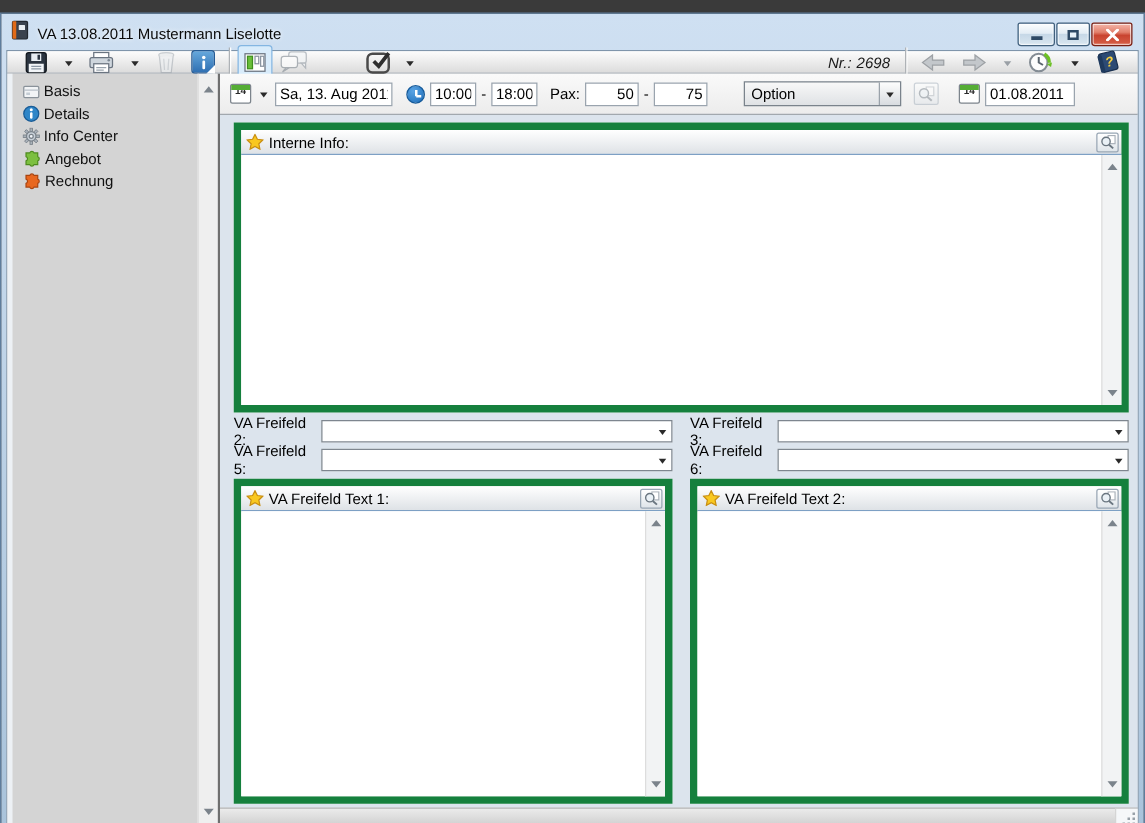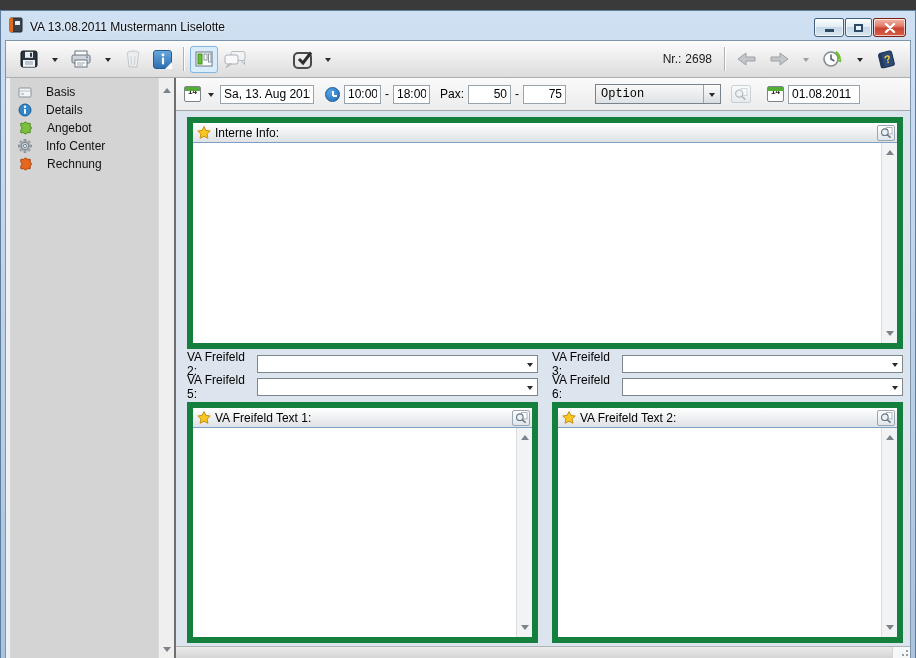--- a/index.html
+++ b/index.html
@@ -9,52 +9,52 @@
   .title-text{font-size:12px;color:#0a0a0a;margin-left:6px;text-shadow:0 0 4px #fff;}
   .win-buttons{position:absolute;top:7px;right:9px;display:flex;gap:1px;}
   .wbtn{height:19px;border:1px solid #41607d;border-radius:2px 2px 3px 3px;display:flex;align-items:center;justify-content:center;
         background:linear-gradient(#fbfdfe 0%,#e3edf5 45%,#c6d8e7 50%,#d9e6f0 100%);box-shadow:inset 0 0 0 1px rgba(255,255,255,.65);cursor:pointer;}
   .wbtn.min{width:30px}.wbtn.max{width:27px}
   .wbtn.close{width:33px;border-color:#7a1f12;background:linear-gradient(#f4b6aa 0%,#e2806c 40%,#c94430 55%,#d65f48 100%);}
   .glyph-min{width:9px;height:3px;background:#2e4a66;margin-top:6px;}
   .glyph-max{width:9px;height:8px;border:2px solid #2e4a66;background:#e8f2fa;}
   .frame{position:absolute;left:4px;right:4px;top:29px;bottom:4px;background:#eef1f4;border:1px solid #7f95ab;display:flex;flex-direction:column;}
   
-  .toolbar{height:37px;flex:none;display:flex;align-items:center;padding:0 8px;background:linear-gradient(#fcfcfc,#dcdcdc);border-bottom:1px solid #a9aeb4;}
+  .toolbar{height:18px;flex:none;display:flex;align-items:center;padding:0 8px;background:linear-gradient(#fcfcfc,#dcdcdc);border-bottom:1px solid #a9aeb4;font-style:italic;}
   .tbtn{height:27px;padding:0 4px;display:flex;align-items:center;border:1px solid transparent;border-radius:3px;cursor:pointer;}
   .tbtn.active{background:#d9ecfb;border-color:#84b6e2;}
   .tbtn.disabled{cursor:default;}
   .dd{width:0;height:0;border:3.5px solid transparent;border-top:4px solid #2a2a2a;margin:5px 2px 0 3px;}
   .dd.gray{border-top-color:#9aa0a6;}
   .tsep{width:1px;height:24px;background:#aeb2b6;box-shadow:1px 0 0 #fff;margin:0 6px;flex:none;}
   .nr{font-size:12px;color:#1a1a1a;display:flex;gap:4px;margin-right:6px;}
   .spacer{flex:1;}
   .icon-info{width:19px;height:19px;border-radius:3px;background:linear-gradient(#66a8dc,#2f6fb2);border:1px solid #245a94;position:relative;display:flex;align-items:center;justify-content:center;}
   .icon-info::after{content:"";position:absolute;right:-1px;bottom:-1px;border-style:solid;border-width:0 0 7px 7px;border-color:transparent transparent #fff transparent;}
   .icon-check{width:19px;height:17px;border:2px solid #4a4a4a;border-radius:5px;position:relative;margin-top:2px;}
   
   .main{flex:1;display:flex;min-height:0;}
   .sidebar{width:168px;flex:none;background:#d4d4d4;border-left:4px solid #edf1f5;position:relative;display:flex;}
   .side-items{flex:1;padding-top:5px;}
-  .side-item{display:flex;align-items:center;gap:14px;padding:2px 2px 2px 8px;font-size:12px;color:#111;cursor:pointer;height:18px;}
+  .side-item{display:flex;align-items:center;gap:3px;padding:2px 2px 2px 8px;font-size:12px;color:#111;cursor:pointer;height:18px;}
   .side-scroll{width:16px;flex:none;background:#efefef;border-left:1px solid #dcdcdc;display:flex;flex-direction:column;justify-content:space-between;align-items:center;padding:6px 0;}
   .divider{width:2px;background:#6f6f6f;flex:none;}
   .content{flex:1;display:flex;flex-direction:column;min-width:0;}
   
   .daterow{height:33px;flex:none;display:flex;align-items:center;gap:4px;padding:0 50px 0 8px;background:linear-gradient(#fafafa,#ececec);border-bottom:1px solid #a2a8ae;font-size:12px;}
   .field{height:19px;border:1px solid #9aa4ae;background:#fff;font-size:12px;padding:0 3px;color:#000;}
   .field.center{text-align:center}.field.right{text-align:right}
   .cal-icon{width:17px;height:16px;background:#fff;border:1px solid #7c848c;border-radius:2px;position:relative;display:flex;align-items:flex-start;justify-content:center;cursor:pointer;}
   .cal-top{position:absolute;top:0;left:0;right:0;height:4px;background:#55ad35;}
   .cal-num{font-size:8px;line-height:10px;color:#2a2a2a;}
   .clock-icon{width:15px;height:15px;border-radius:50%;background:radial-gradient(circle at 35% 30%,#5aa4e4,#1c6cb8);border:1px solid #155a9a;position:relative;flex:none;}
   .clock-icon::before{content:"";position:absolute;left:6px;top:3px;width:2px;height:5px;background:#fff;}
   .clock-icon::after{content:"";position:absolute;left:7px;top:7px;width:4px;height:2px;background:#fff;}
   .combo3d{width:126px;height:20px;border:1px solid #7a838c;background:linear-gradient(#f8f8f8,#dfe2e5);display:flex;align-items:center;font-size:12px;cursor:pointer;}
-  .combo3d .val{flex:1;padding-left:5px;font-family:Liberation Mono, monospace;}
+  .combo3d .val{flex:1;padding-left:5px;}
   .combo3d .btn{width:17px;height:100%;border-left:1px solid #9aa2aa;background:linear-gradient(#fdfdfd,#d8dce0);display:flex;align-items:center;justify-content:center;}
   .sqbtn{width:20px;height:18px;border:1px solid #98a6b4;border-radius:2px;background:linear-gradient(#ffffff,#dfe5ea);display:flex;align-items:center;justify-content:center;cursor:pointer;}
   .sqbtn.disabled{opacity:.45;cursor:default;}
   
   .pane{flex:1;min-height:0;background:#dce4ed;display:flex;flex-direction:column;padding:6px 7px 3px 11px;}
   .group{border:6px solid #15803d;background:#fff;display:flex;flex-direction:column;min-height:0;}
   .group-header{height:20px;flex:none;display:flex;align-items:center;gap:4px;padding:0 2px 0 4px;background:linear-gradient(#ffffff,#dee2e6);border-bottom:1px solid #7da0c4;font-size:12px;color:#000;}
   .group-header .hspacer{flex:1;}
   .group-body{flex:1;display:flex;min-height:0;background:#fff;}
   .textbox{flex:1;outline:none;font-size:12px;padding:2px 4px;}
@@ -233,37 +233,37 @@
           </div>
           <div class="side-item">
             <svg width="14" height="14" viewBox="0 0 14 14">
                 <circle cx="7" cy="7" r="6" fill="#2f86c8" stroke="#1a5c96"></circle>
                 <circle cx="7" cy="3.8" r="1.2" fill="#fff"></circle>
                 <rect x="6" y="5.8" width="2" height="5.2" rx="1" fill="#fff"></rect>
               </svg>
             <span>Details</span>
           </div>
           <div class="side-item">
-            <svg width="15" height="14" viewBox="0 0 16 14">
-                <path d="M3 2 H6.2 A1.9 1.9 0 0 1 9.8 2 H13 V5.2 A1.9 1.9 0 0 1 13 8.8 V12 H9.8 A1.9 1.9 0 0 1 6.2 12 H3 V8.8 A1.9 1.9 0 0 0 3 5.2 Z" fill="#7cbf3f" stroke="#4e8a1e"></path>
-              </svg>
-            <span>Angebot</span>
-          </div>
-          <div class="side-item">
             <svg width="14" height="14" viewBox="0 0 14 14">
                 <g fill="#aab2ba" stroke="#7a828a" stroke-width="0.7">
                   <rect x="6" y="0.5" width="2" height="13"></rect>
                   <rect x="0.5" y="6" width="13" height="2"></rect>
                   <rect x="6" y="0.5" width="2" height="13" transform="rotate(45 7 7)"></rect>
                   <rect x="6" y="0.5" width="2" height="13" transform="rotate(-45 7 7)"></rect>
                 </g>
                 <circle cx="7" cy="7" r="3.8" fill="#c8d0d8" stroke="#7a828a"></circle>
                 <circle cx="7" cy="7" r="1.6" fill="#f0f4f8" stroke="#7a828a"></circle>
               </svg>
             <span>Info Center</span>
+          </div>
+          <div class="side-item">
+            <svg width="15" height="14" viewBox="0 0 16 14">
+                <path d="M3 2 H6.2 A1.9 1.9 0 0 1 9.8 2 H13 V5.2 A1.9 1.9 0 0 1 13 8.8 V12 H9.8 A1.9 1.9 0 0 1 6.2 12 H3 V8.8 A1.9 1.9 0 0 0 3 5.2 Z" fill="#7cbf3f" stroke="#4e8a1e"></path>
+              </svg>
+            <span>Angebot</span>
           </div>
           <div class="side-item">
             <svg width="15" height="14" viewBox="0 0 16 14">
                 <path d="M3 2 H6.2 A1.9 1.9 0 0 1 9.8 2 H13 V5.2 A1.9 1.9 0 0 1 13 8.8 V12 H9.8 A1.9 1.9 0 0 1 6.2 12 H3 V8.8 A1.9 1.9 0 0 0 3 5.2 Z" fill="#e8671f" stroke="#a84410"></path>
               </svg>
             <span>Rechnung</span>
           </div>
         </div>
         <div class="side-scroll">
           <span class="tri-up"></span>

